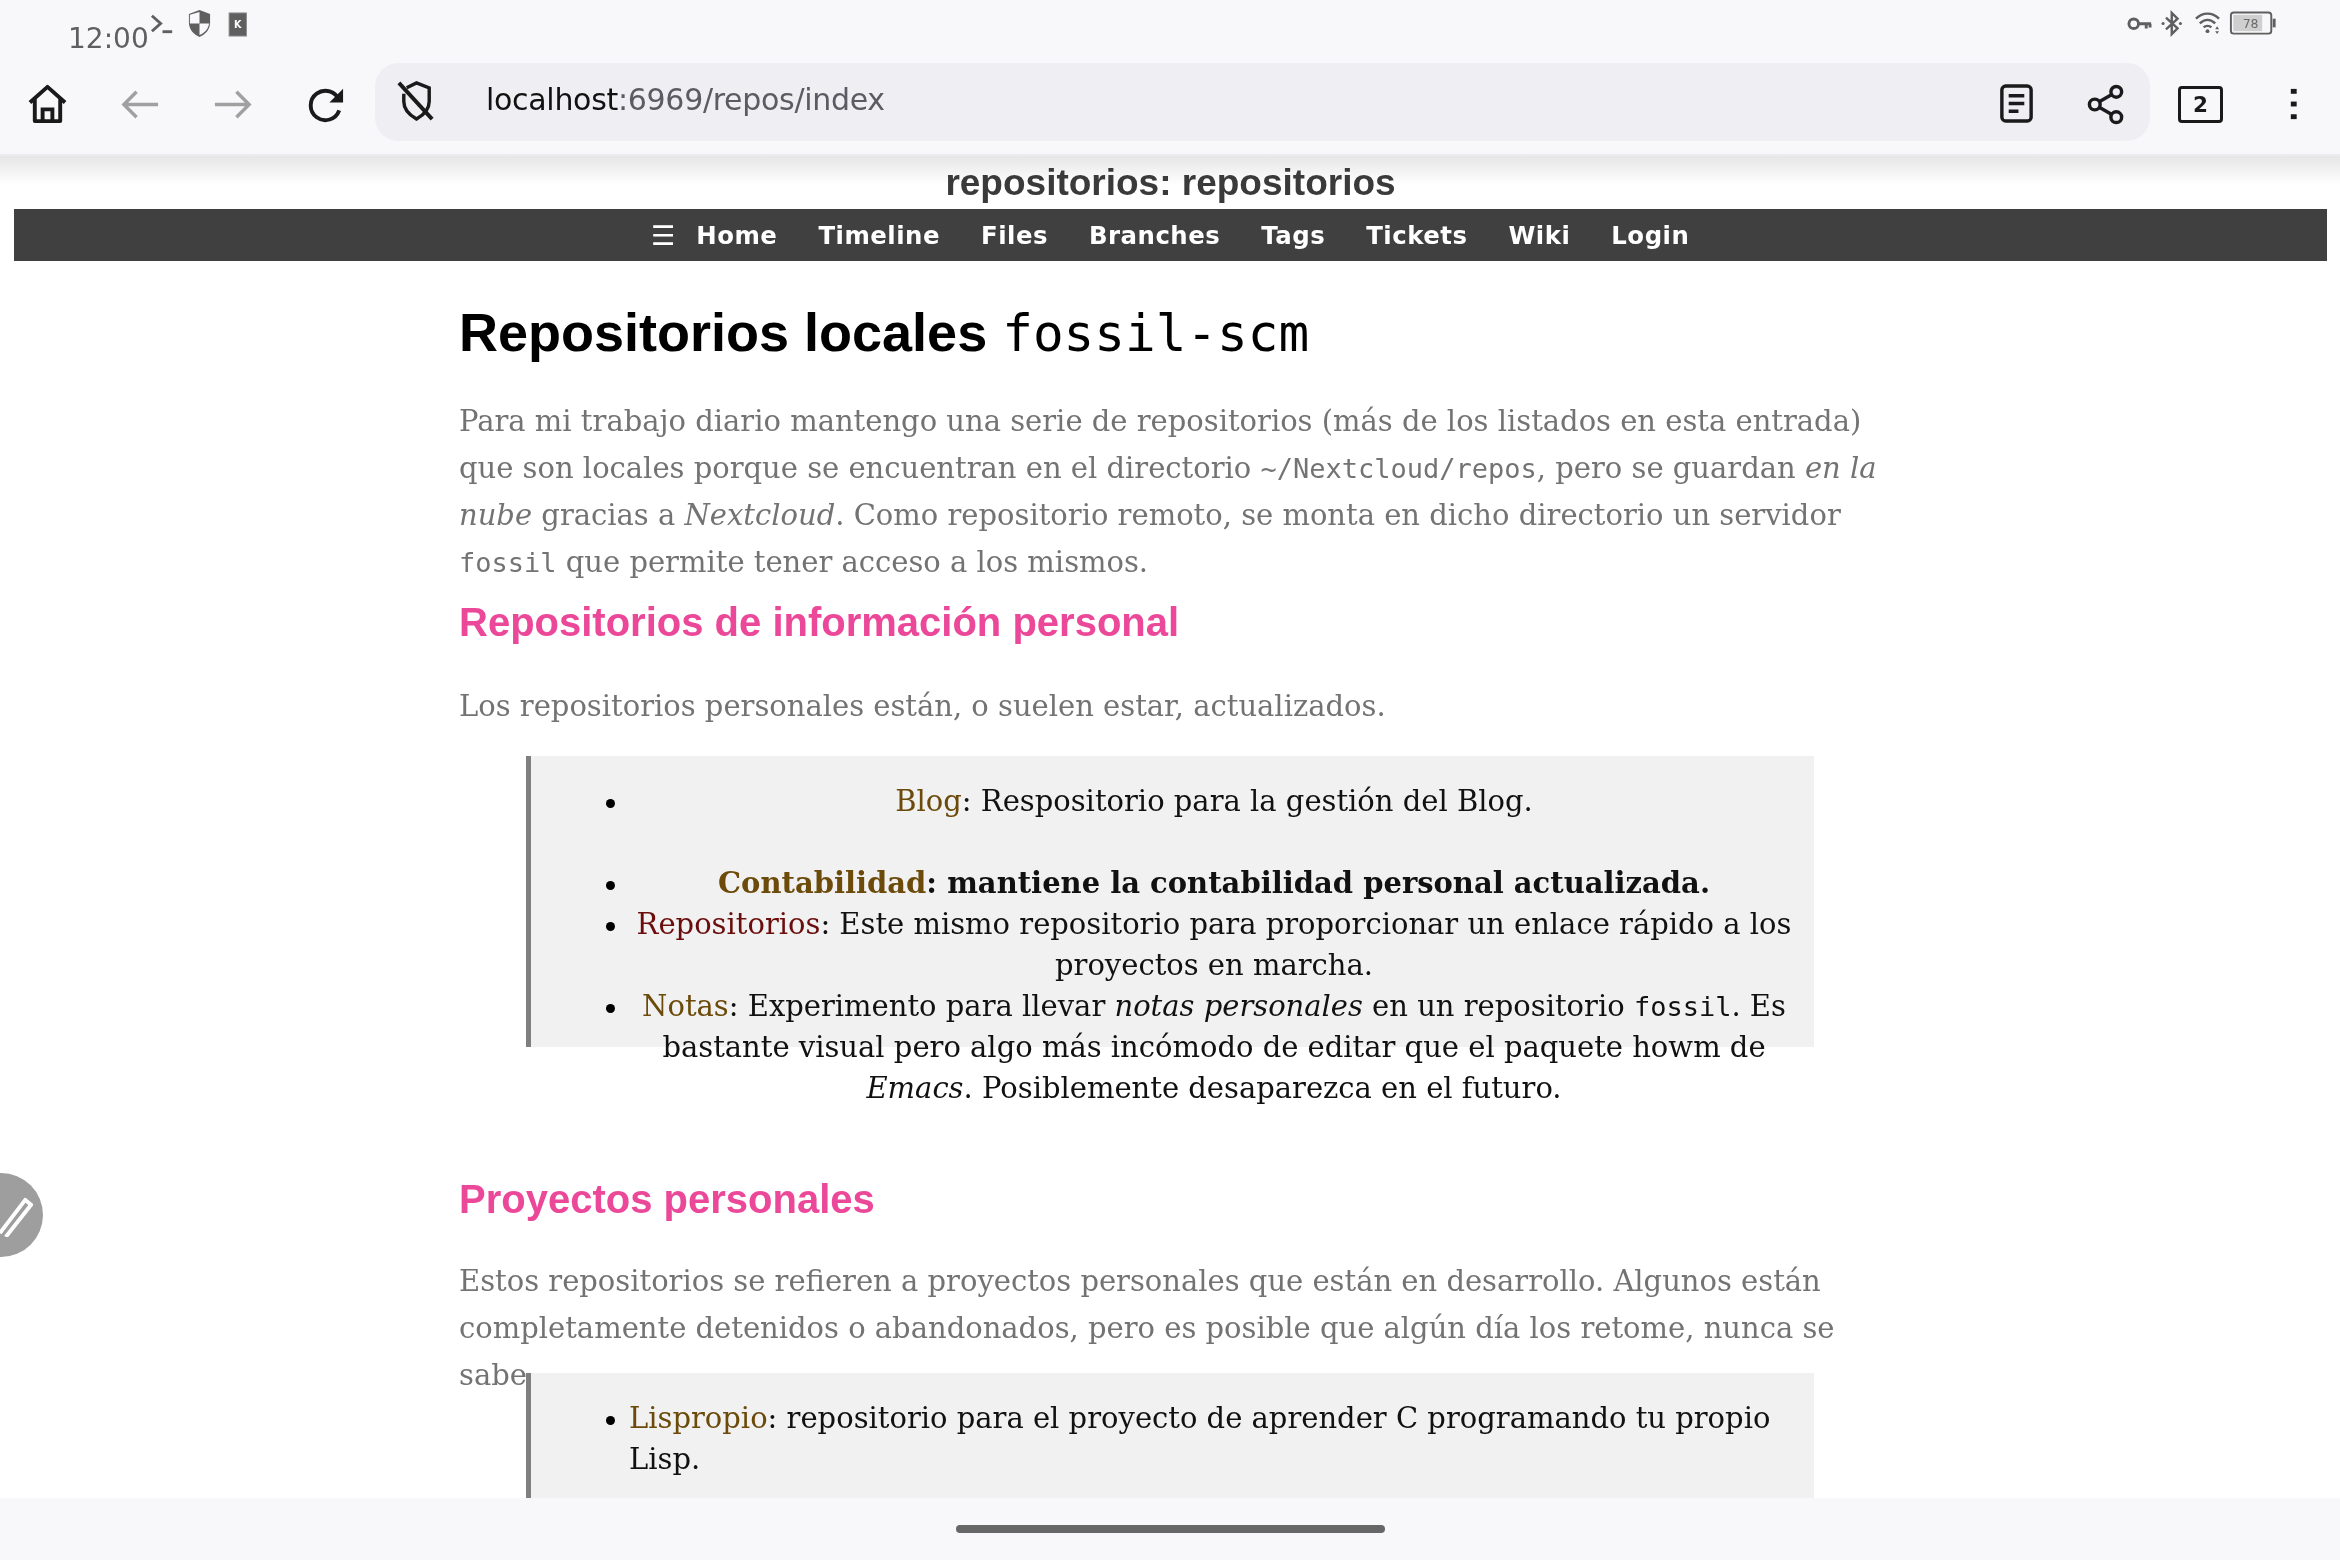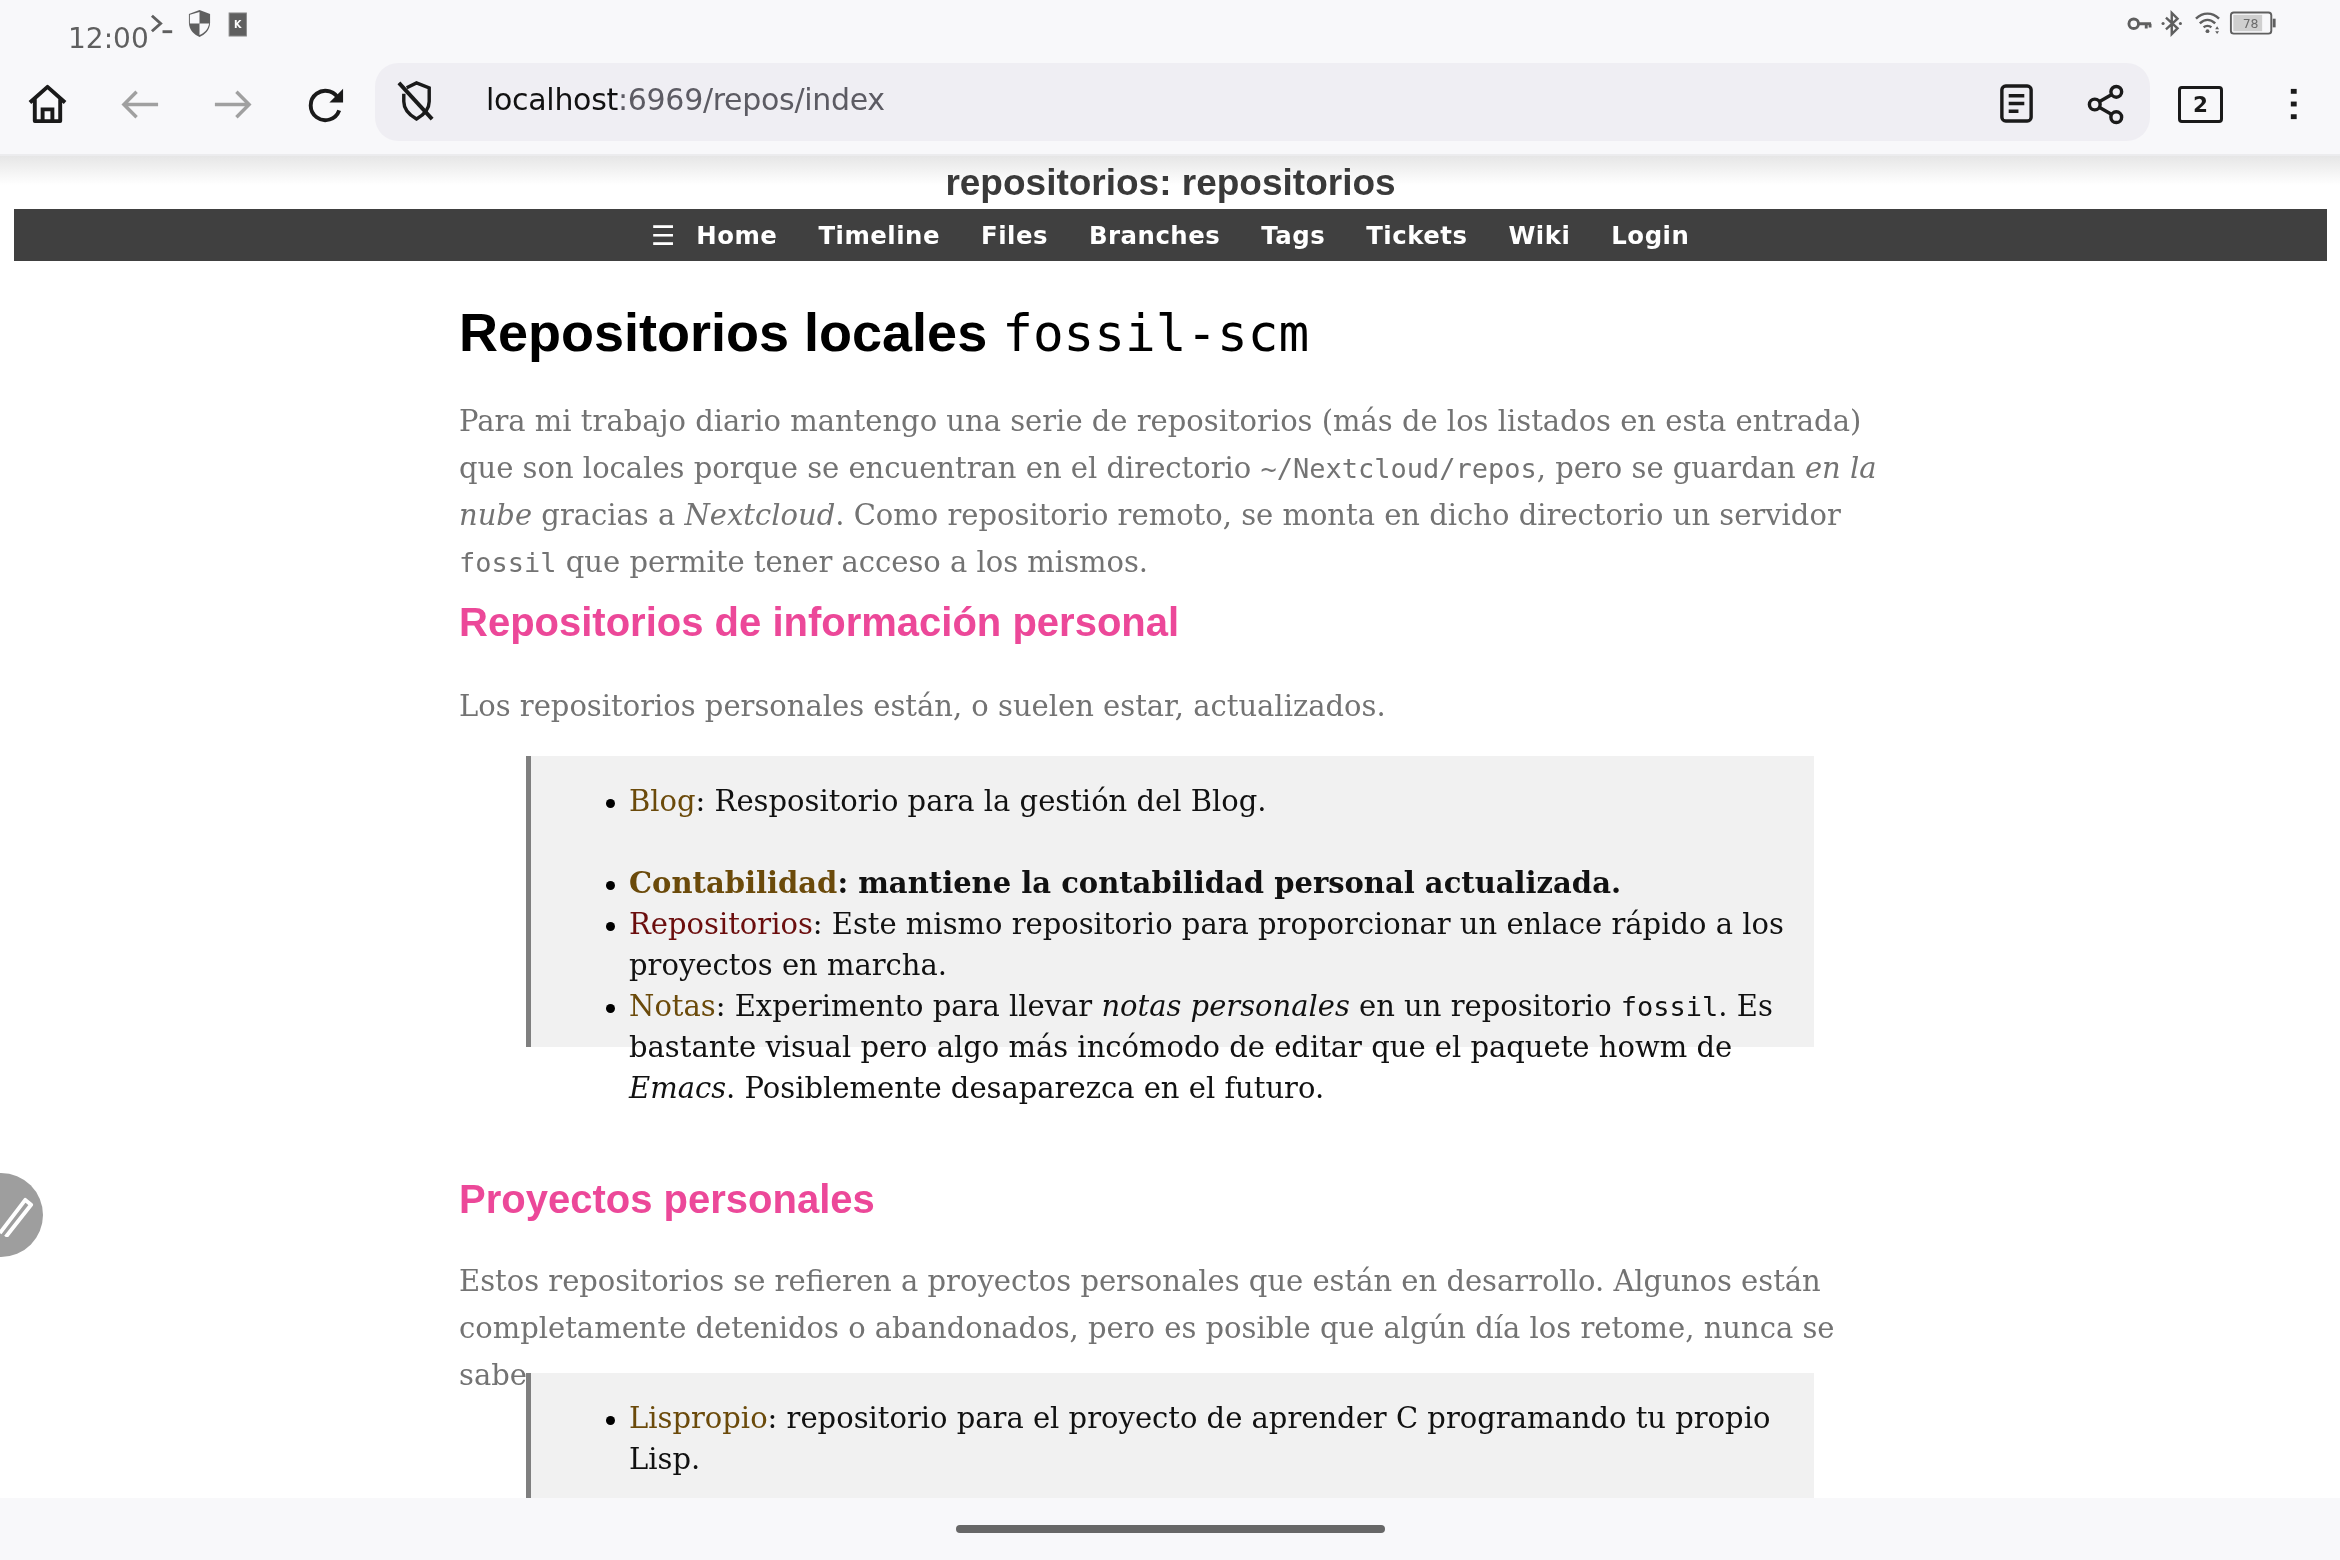--- a/index.html
+++ b/index.html
@@ -179,21 +179,21 @@
 </div>
 
 <div class="content">
   <h1><span>Repositorios locales </span><code>fossil-scm</code></h1>
 
   <div class="p" style="top:115px;"><span>Para mi trabajo diario mantengo una serie de repositorios (más de los listados en esta entrada) que son locales porque se encuentran en el directorio </span><code>~/Nextcloud/repos</code><span>, pero se guardan </span><em>en la nube</em><span> gracias a </span><em>Nextcloud</em><span>. Como repositorio remoto, se monta en dicho directorio un servidor </span><code>fossil</code><span> que permite tener acceso a los mismos.</span></div>
 
   <h2 style="top:317px;">Repositorios de información personal</h2>
   <div class="p" style="top:400px;">Los repositorios personales están, o suelen estar, actualizados.</div>
 
-  <div class="bq" style="top:473px;height:291px;">
+  <div class="bq" style="top:473px;height:291px;text-align:center;">
     <div class="li" style="top:25px;"><a class="link">Blog</a><span>: Respositorio para la gestión del Blog.</span></div>
     <div class="li" style="top:107px;font-weight:bold;"><a class="link">Contabilidad</a><span>: mantiene la contabilidad personal actualizada.</span></div>
     <div class="li" style="top:148px;"><a class="link visited">Repositorios</a><span>: Este mismo repositorio para proporcionar un enlace rápido a los proyectos en marcha.</span></div>
     <div class="li" style="top:230px;"><a class="link">Notas</a><span>: Experimento para llevar </span><em>notas personales</em><span> en un repositorio </span><code>fossil</code><span>. Es bastante visual pero algo más incómodo de editar que el paquete howm de </span><em>Emacs</em><span>. Posiblemente desaparezca en el futuro.</span></div>
   </div>
 
   <h2 style="top:894px;">Proyectos personales</h2>
   <div class="p" style="top:975px;">Estos repositorios se refieren a proyectos personales que están en desarrollo. Algunos están completamente detenidos o abandonados, pero es posible que algún día los retome, nunca se sabe.</div>
 
   <div class="bq" style="top:1090px;height:195px;">

